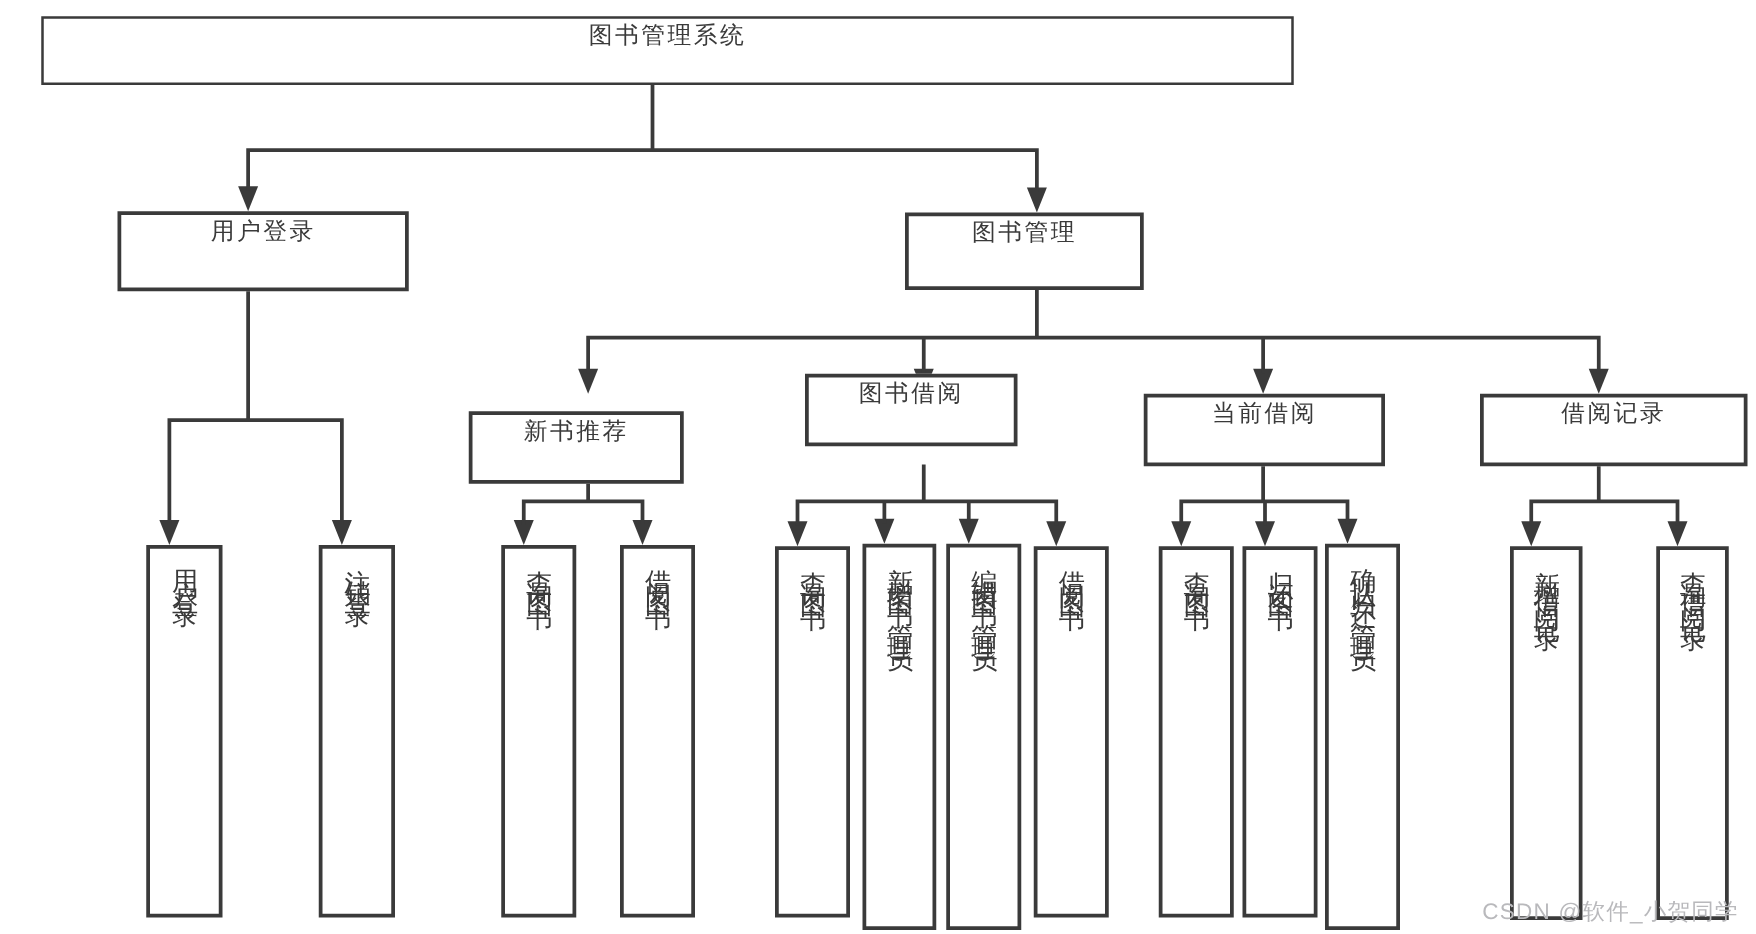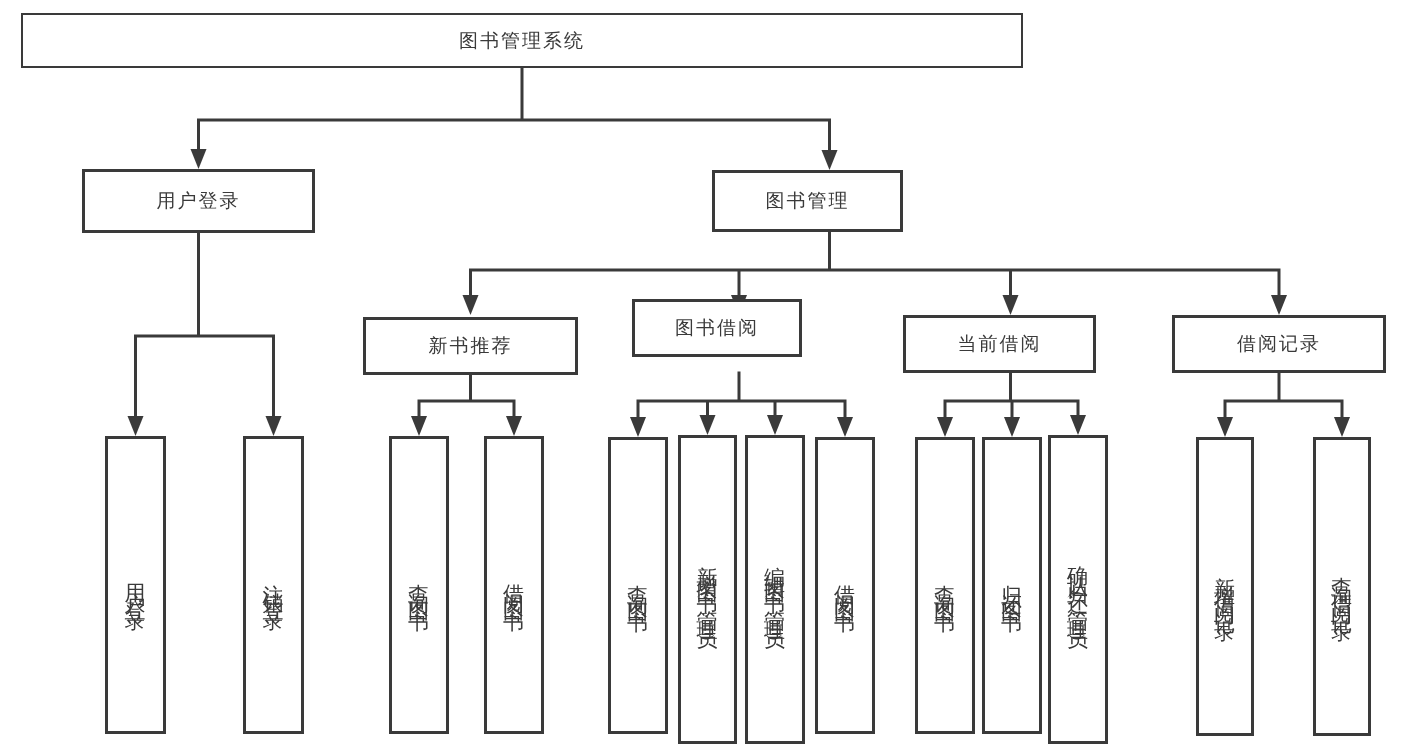--- a/index.html
+++ b/index.html
@@ -22,23 +22,24 @@
     position:absolute;
     left:0;top:0;
     width:1405px;height:747px;
   }
   .node{
     position:absolute;
     box-sizing:border-box;
     background:#ffffff;
     border:3px solid var(--border);
     display:flex;
-    align-items:center;
+    align-items:flex-start;
     justify-content:center;
     color:var(--text);
+    margin-left:12px;
   }
   .node.root-box{border-width:2px;}
   .node.horizontal .label{
     font-size:19px;
     letter-spacing:2px;
     white-space:nowrap;
   }
   .node.vertical .label{
     writing-mode:vertical-rl;
     font-size:21px;
@@ -91,21 +92,21 @@
   <div id="nodes">
       <div class="node horizontal root-box" style="left: 21px; top: 13px; width: 1002px; height: 55px;">
         <span class="label">图书管理系统</span>
       </div>
       <div class="node horizontal" style="left: 82px; top: 169px; width: 233px; height: 64px;">
         <span class="label">用户登录</span>
       </div>
       <div class="node horizontal" style="left: 712px; top: 170px; width: 191px; height: 62px;">
         <span class="label">图书管理</span>
       </div>
-      <div class="node horizontal" style="left: 363px; top: 317px; width: 215px; height: 58px;">
+      <div class="node horizontal" style="left: 363px; top: 329px; width: 172px; height: 58px;">
         <span class="label">新书推荐</span>
       </div>
       <div class="node horizontal" style="left: 632px; top: 299px; width: 170px; height: 58px;">
         <span class="label">图书借阅</span>
       </div>
       <div class="node horizontal" style="left: 903px; top: 315px; width: 193px; height: 58px;">
         <span class="label">当前借阅</span>
       </div>
       <div class="node horizontal" style="left: 1172px; top: 315px; width: 214px; height: 58px;">
         <span class="label">借阅记录</span>
@@ -143,13 +144,14 @@
       <div class="node vertical" style="left: 1048px; top: 435px; width: 60px; height: 309px;">
         <span class="label">确认归还（管理员）</span>
       </div>
       <div class="node vertical" style="left: 1196px; top: 437px; width: 58px; height: 299px;">
         <span class="label">新增借阅记录</span>
       </div>
       <div class="node vertical" style="left: 1313px; top: 437px; width: 58px; height: 299px;">
         <span class="label">查询借阅记录</span>
       </div>
     </div>
+  <div class="watermark">CSDN @软件_小贺同学</div>
 </div>
 
 </body></html>

